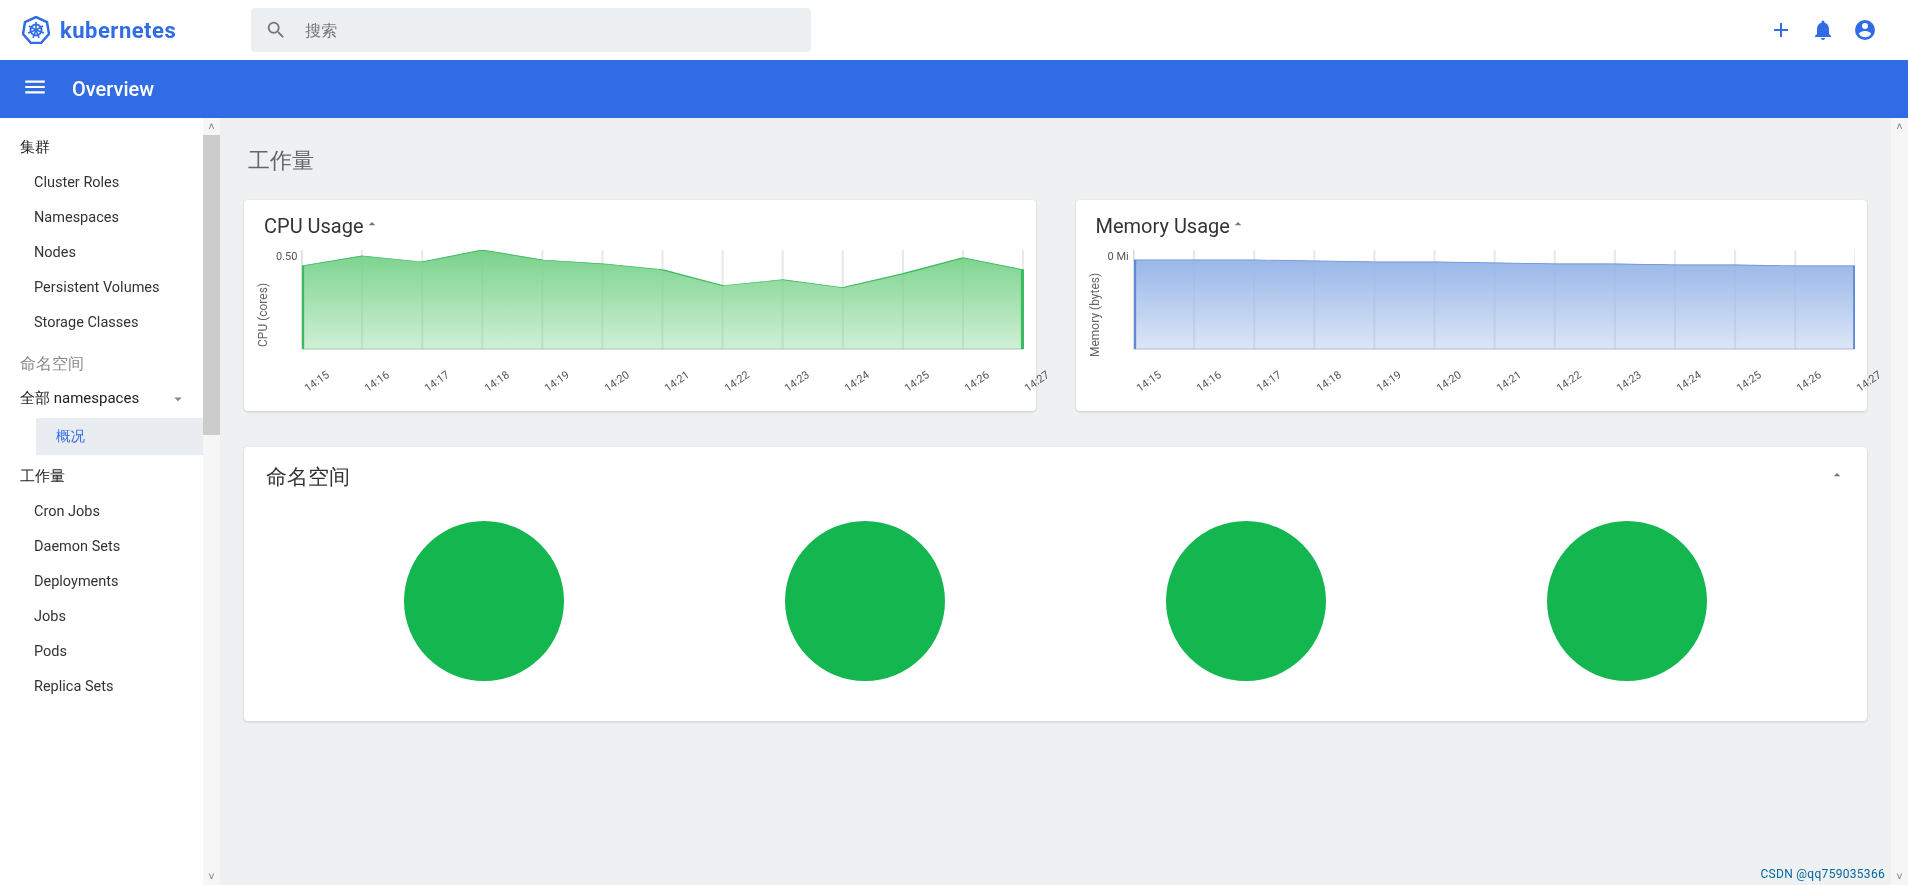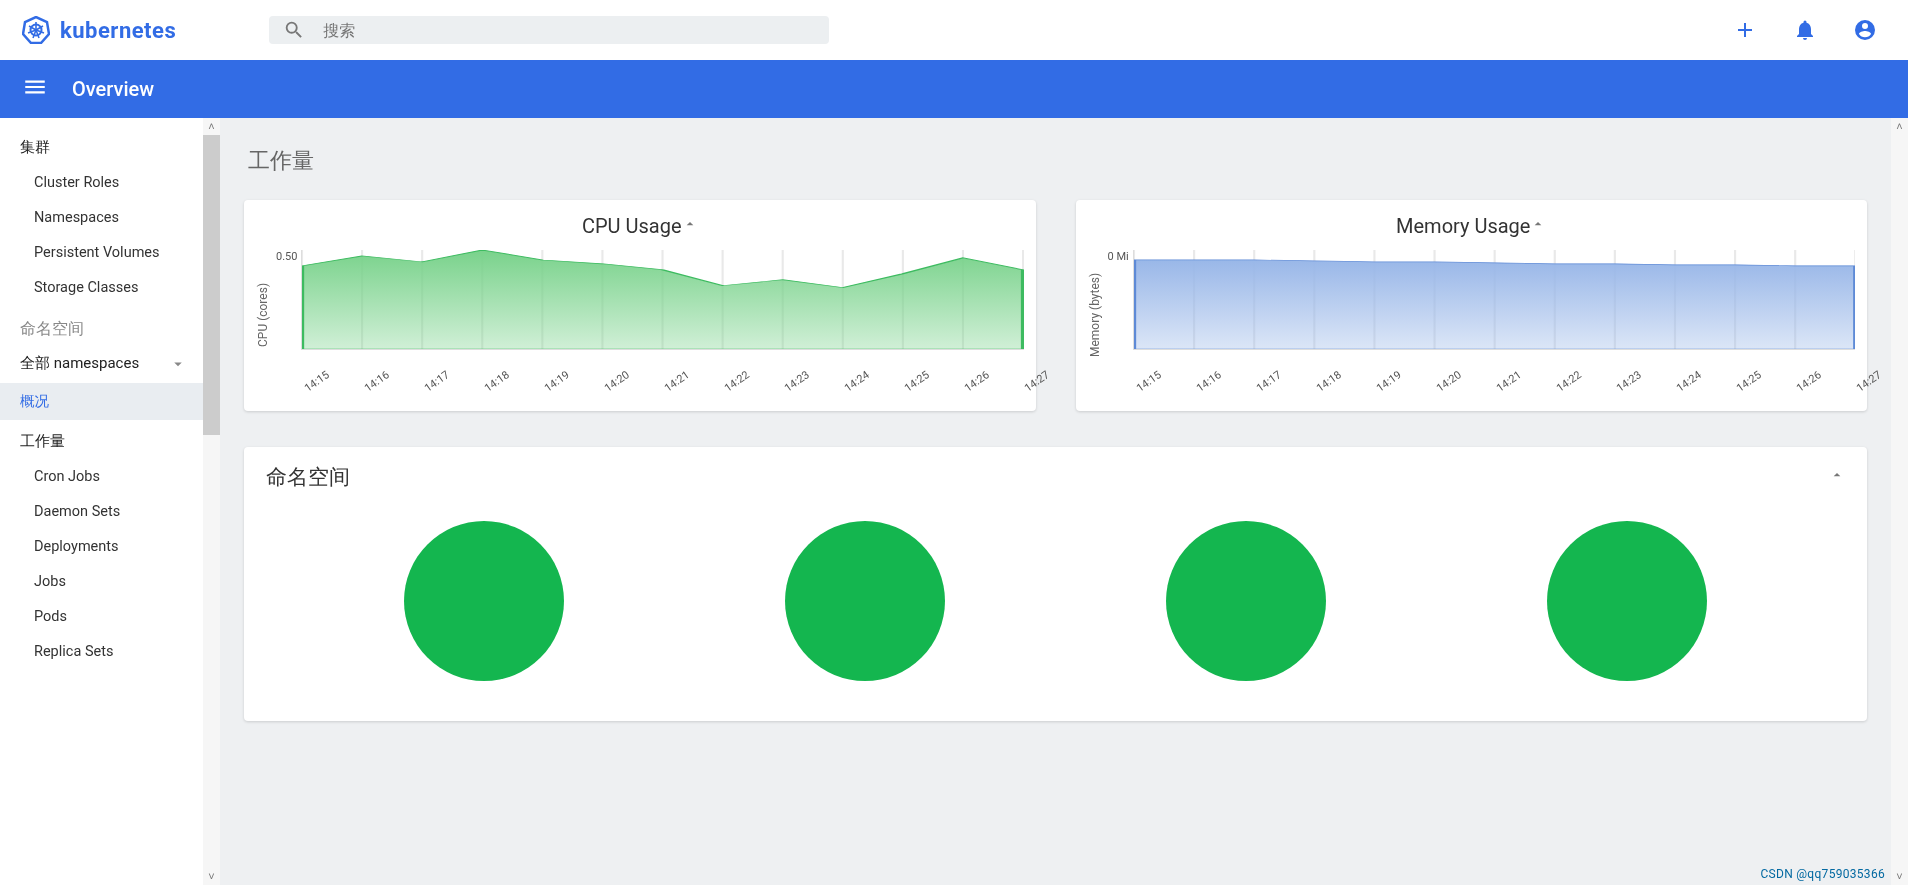--- a/index.html
+++ b/index.html
@@ -1,22 +1,22 @@
 <!DOCTYPE html>
 <html><head>
 <meta charset="utf-8">
 <style>
   * { margin:0; padding:0; box-sizing:border-box; font-family:Roboto,Arial,sans-serif; }
   body { background:#fff; overflow:hidden; }
 
   
-  .topbar { height:60px; background:#fff; display:flex; align-items:center; padding:0 22px; gap:18px; }
+  .topbar { height:60px; background:#fff; display:flex; align-items:center; padding:0 22px; }
   .logo { display:flex; align-items:center; gap:10px; cursor:pointer; }
   .logo-text { color:#326ce5; font-weight:700; font-size:22px; letter-spacing:0.5px; }
-  .searchwrap { margin-left:75px; width:560px; height:28px; background:#eceff1; border-radius:4px; display:flex; align-items:center; padding:0 14px; gap:18px; }
+  .searchwrap { margin-left:75px; width:560px; height:44px; background:#eceff1; border-radius:4px; display:flex; align-items:center; padding:0 14px; gap:18px; }
   .searchwrap input { flex:1; background:transparent; border:none; outline:none; font-size:16px; color:#555; }
   .top-spacer { flex:1; }
   .top-icon { width:42px; height:42px; display:flex; align-items:center; justify-content:center; color:#326ce5; cursor:pointer; border-radius:50%; }
   .top-icon svg { width:24px; height:24px; fill:#326ce5; }
 
   
   .subheader { height:58px; background:#326ce5; display:flex; align-items:center; padding:0 22px; gap:24px; color:#fff; }
   .burger { cursor:pointer; }
   .burger svg { width:26px; height:26px; fill:#fff; }
   .subheader-title { font-size:20px; font-weight:500; }
@@ -24,35 +24,35 @@
   
   .main { display:flex; height:calc(885px - 118px); }
   .sidebar-wrap { width:220px; display:flex; position:relative; }
   .sidebar { flex:1; overflow-y:auto; padding-top:8px; padding-bottom:18px; }
   .sb-scroll { width:17px; background:#f6f6f6; display:flex; flex-direction:column; }
   .sb-scroll .arrow { height:17px; display:flex; align-items:center; justify-content:center; color:#777; font-size:11px; cursor:pointer; }
   .sb-scroll .thumb { background:#ccc; width:100%; }
   .sb-section { font-size:15px; font-weight:500; color:#222; padding:12px 20px 8px; }
   .sb-sub { font-size:16px; color:#888; padding:14px 20px 4px; }
   .sb-item { font-size:14.5px; color:#333; padding:9px 20px 9px 34px; cursor:pointer; }
-  .sb-item.top { padding-left:20px; }
+  .sb-item.top { padding-left:20px;margin-left:36px; }
   .sb-item.active { background:#e9edf1; color:#326ce5; }
   .sb-ns { display:flex; align-items:center; justify-content:space-between; padding:10px 16px 10px 20px; font-size:15px; color:#222; cursor:pointer; }
   .sb-ns svg { width:18px; height:18px; fill:#888; }
 
   
   .content-scroll { width:17px; background:#f6f6f6; display:flex; flex-direction:column; }
   .content-scroll .arrow { height:17px; display:flex; align-items:center; justify-content:center; color:#777; font-size:11px; cursor:pointer; }
   .content-scroll .track { flex:1; position:relative; }
   .content { flex:1; background:#eef0f2; padding:22px 24px 0; overflow:hidden; position:relative; }
   .content h2.sec { font-size:22px; font-weight:400; color:#666; margin:6px 0 24px 4px; }
 
   .cards-row { display:flex; gap:40px; }
   .card { background:#fff; border-radius:4px; box-shadow:0 1px 3px rgba(0,0,0,.15); flex:1; }
-  .card-head { display:flex; align-items:center; justify-content:center; padding:14px 20px 8px; }
+  .card-head { display:flex; align-items:center; justify-content:flex-start; padding:14px 20px 8px; }
   .card-title { font-size:20px; font-weight:400; color:#333; }
   .card-caret { cursor:pointer; }
   .card-caret svg { width:16px; height:16px; fill:#777; }
 
   
   .chart-box { padding:4px 12px 14px 10px; }
   .chart { position:relative; height:130px; display:flex; }
   .ylabel { writing-mode:vertical-rl; transform:rotate(180deg); font-size:12px; color:#666; text-align:center; padding:0 2px; }
   .yticks { display:flex; flex-direction:row; justify-content:space-between; font-size:11px; color:#555; padding:0 4px; height:100px; }
   .plot { flex:1; position:relative; height:100px; border-left:1px solid #ddd; border-bottom:1px solid #ddd; }
@@ -122,20 +122,21 @@
   <span class="subheader-title">Overview</span>
 </div>
 
 <div class="main">
   <div class="sidebar-wrap">
     <div class="sidebar">
       <div class="sb-section">集群</div>
       <div id="cluster-items">
           <div class="sb-item">Cluster Roles</div>
           <div class="sb-item">Namespaces</div>
+          <div class="sb-item">Nodes</div>
           <div class="sb-item">Persistent Volumes</div>
           <div class="sb-item">Storage Classes</div>
         </div>
       <div class="sb-sub">命名空间</div>
       <div class="sb-ns">
         <span>全部 namespaces</span>
         <svg viewBox="0 0 24 24">
             <path d="M7 10l5 5 5-5z"></path>
           </svg>
       </div>

